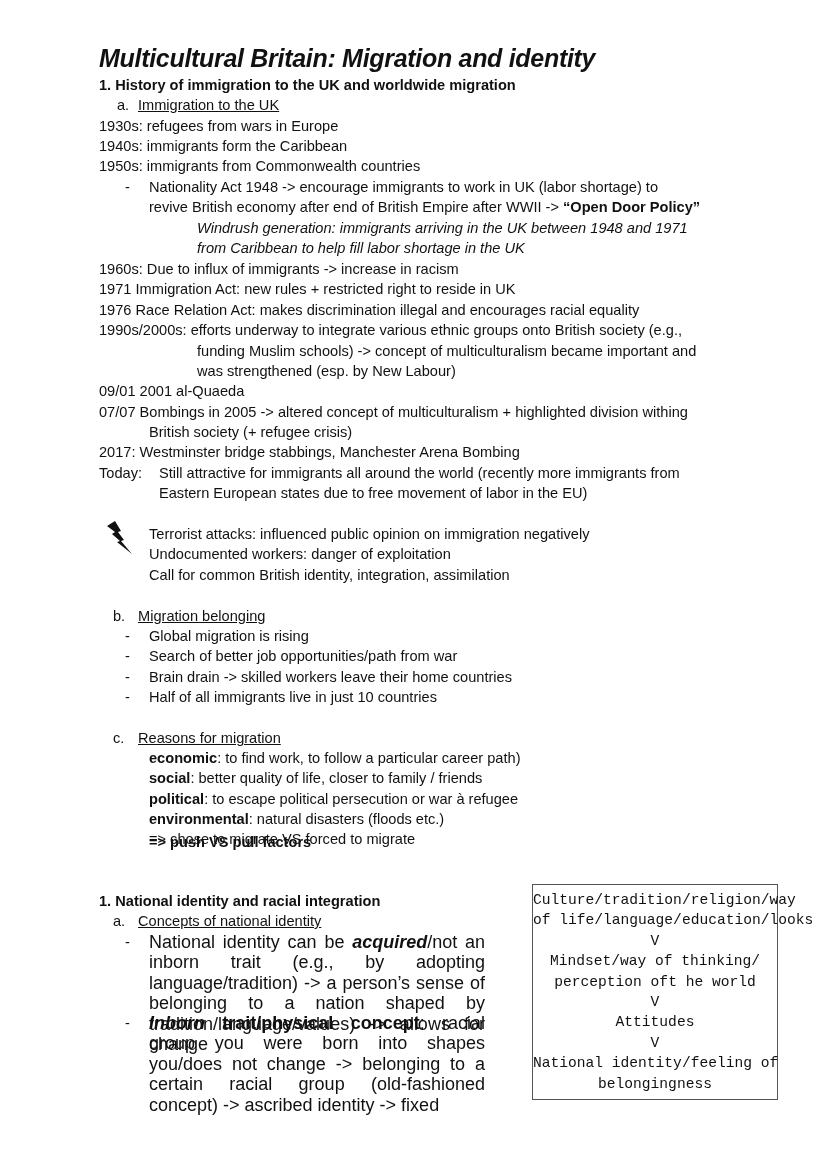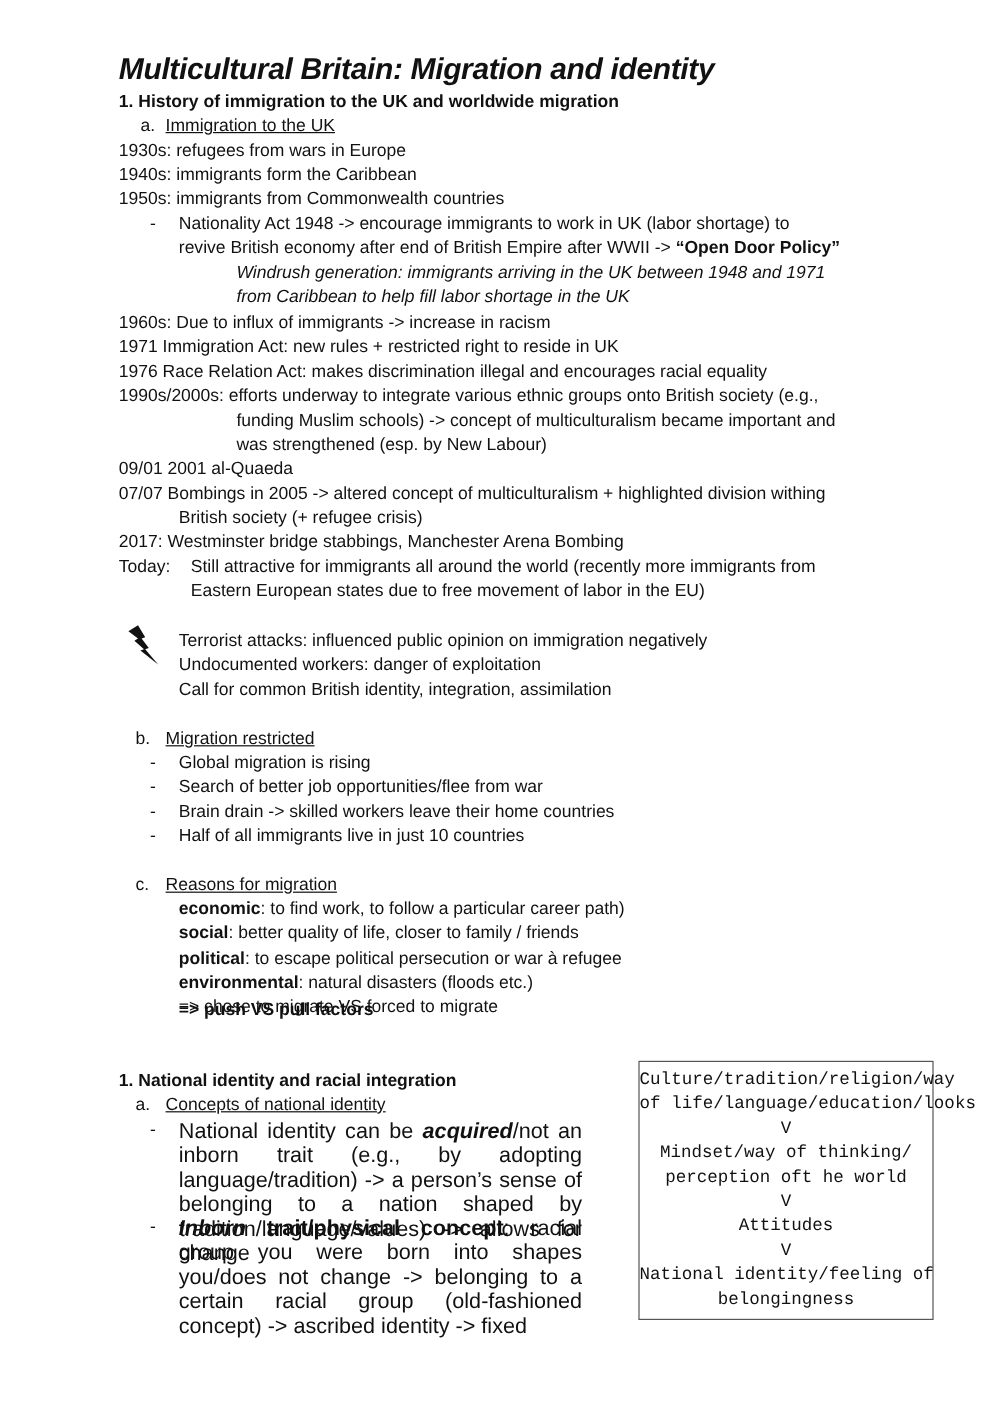--- a/index.html
+++ b/index.html
@@ -58,26 +58,26 @@
   <div class="t" style="left:159px; top:483px;">Eastern European states due to free movement of labor in the EU)</div>
 
   <svg class="bolt" viewBox="0 0 30 36">
     <path d="M3 6 L11 1 L17 11 L14 12 L20 20 L17 21 L28 34 L13 22 L16 21 L8 14 L11 12 Z" fill="#111"></path>
   </svg>
   <div class="t" style="left:149px; top:544px;">Undocumented workers: danger of exploitation</div>
   <div class="t" style="left:149px; top:524px;">Terrorist attacks: influenced public opinion on immigration negatively</div>
   <div class="t" style="left:149px; top:565px;">Call for common British identity, integration, assimilation</div>
 
   <div class="t" style="left:113px; top:606px;">b.</div>
-  <div class="t u" style="left:138px; top:606px;">Migration restricted</div>
+  <div class="t u" style="left:138px; top:606px;">Migration belonging</div>
 
   <div class="dash" style="left:125px; top:626px;">-</div>
   <div class="t" style="left:149px; top:626px;">Global migration is rising</div>
   <div class="dash" style="left:125px; top:646px;">-</div>
-  <div class="t" style="left:149px; top:646px;">Search of better job opportunities/flee from war</div>
+  <div class="t" style="left:149px; top:646px;">Search of better job opportunities/path from war</div>
   <div class="dash" style="left:125px; top:667px;">-</div>
   <div class="t" style="left:149px; top:667px;">Brain drain -&gt; skilled workers leave their home countries</div>
   <div class="dash" style="left:125px; top:687px;">-</div>
   <div class="t" style="left:149px; top:687px;">Half of all immigrants live in just 10 countries</div>
 
   <div class="t" style="left:113px; top:728px;">c.</div>
   <div class="t u" style="left:138px; top:728px;">Reasons for migration</div>
 
   <div class="t" style="left:149px; top:748px;"><span class="b">economic</span><span>: to find work, to follow a particular career path)</span></div>
   <div class="t" style="left:149px; top:768px;"><span class="b">social</span><span>: better quality of life, closer to family / friends</span></div>

